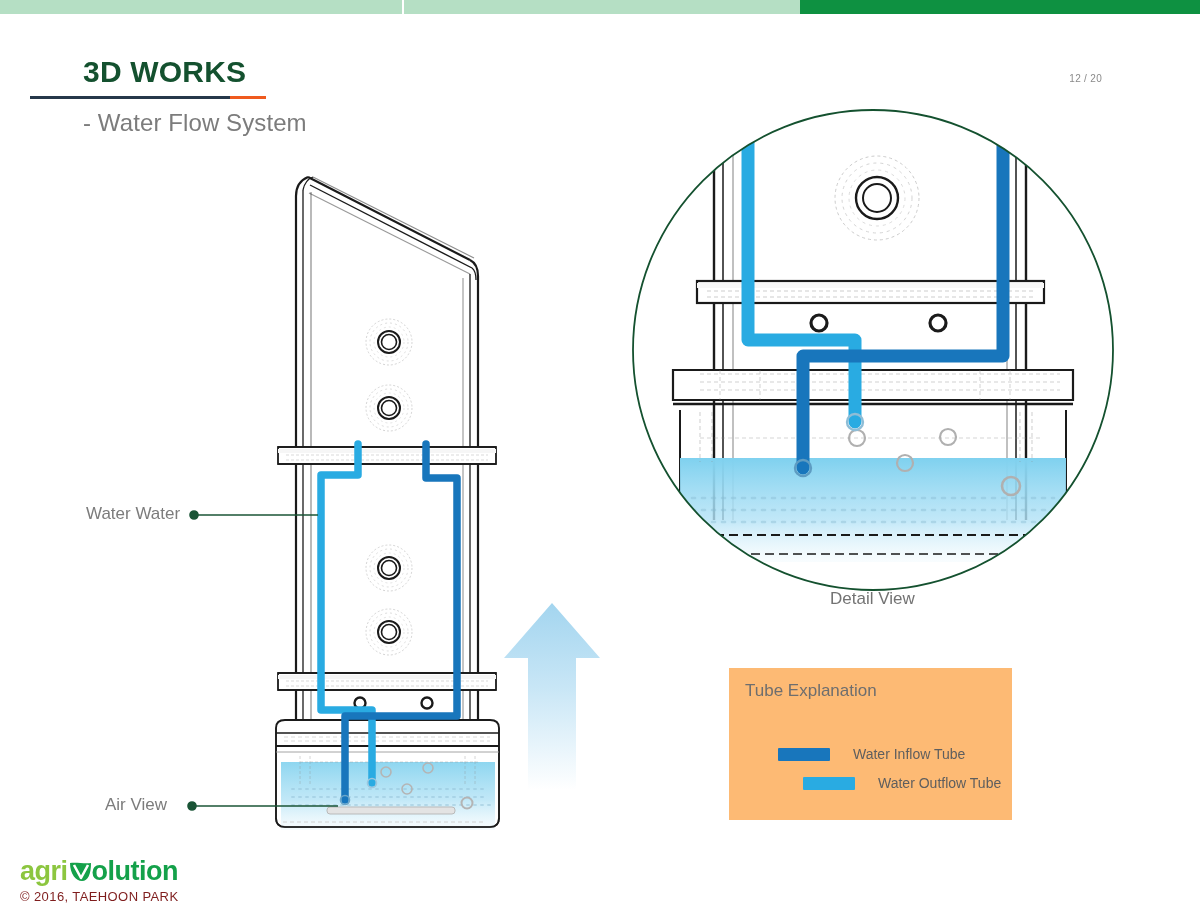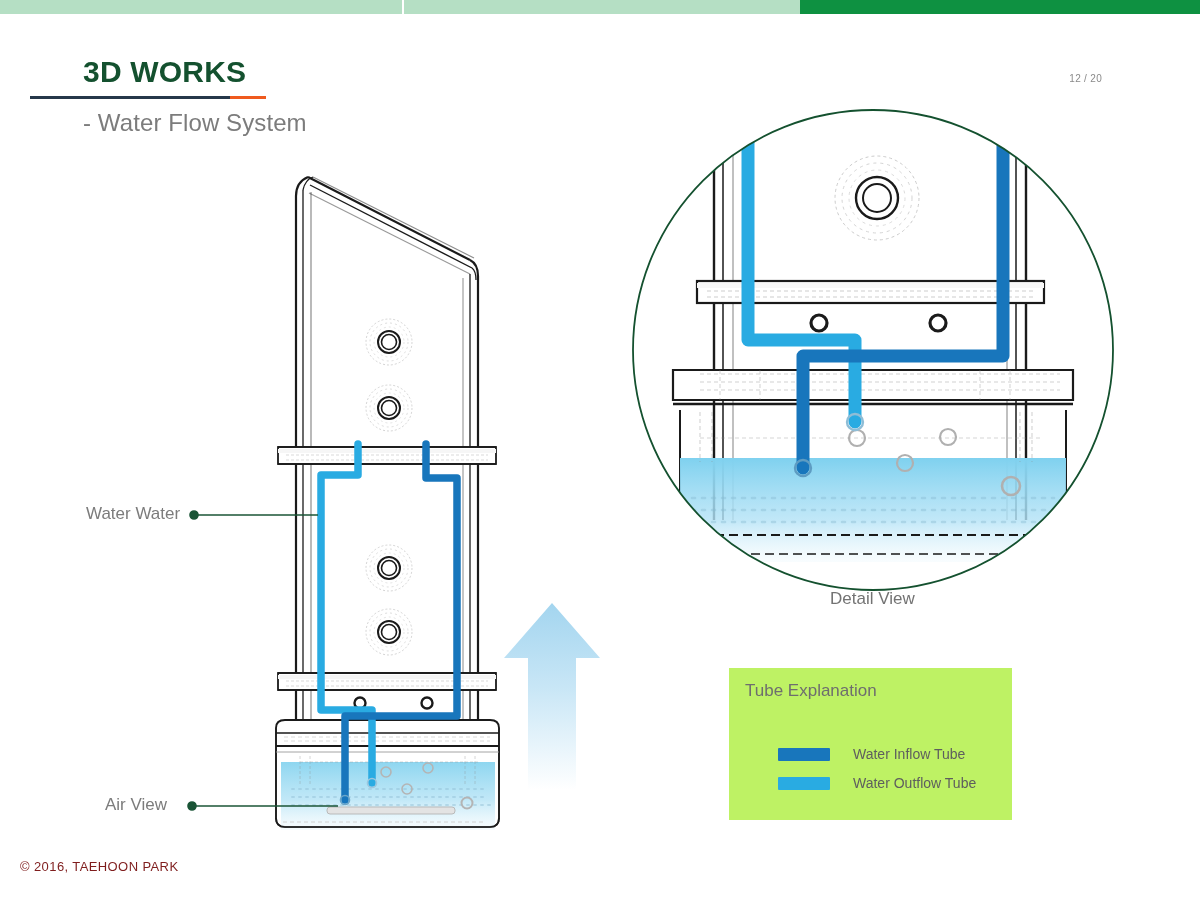--- a/index.html
+++ b/index.html
@@ -49,29 +49,29 @@
   .callout-label {
     position: absolute; font-size: 17px; color: #7c7c7c; white-space: nowrap;
   }
   .callout-water { left: 86px; top: 504px; }
   .callout-pump  { left: 105px; top: 795px; }
 
   
   .legend {
     position: absolute; left: 729px; top: 668px;
     width: 283px; height: 152px;
-    background: #bef264;
+    background: #fdba74;
   }
   .legend-title {
     position: absolute; left: 16px; top: 13px;
     font-size: 17px; color: #6e6e6e;
   }
   .legend-row { position: absolute; left: 49px; display: flex; align-items: center; }
   .legend-row-1 { top: 70px; margin-top: 8px; }
-  .legend-row-2 { top: 107px; }
+  .legend-row-2 { top: 107px; margin-left: 25px; }
   .legend-swatch { width: 52px; height: 13px; border-radius: 1px; }
   .legend-text { margin-left: 23px; font-size: 14px; color: #5e5e5e; white-space: nowrap; }
 
   
   .detail-caption {
     position: absolute; left: 830px; top: 548px;
     font-size: 17px; color: #737373; white-space: nowrap; margin-top: 41px;
   }
 
   svg { display: block; }
@@ -345,16 +345,20 @@
       <span class="legend-swatch" style="background:#1876bc"></span>
       <span class="legend-text">Water Inflow Tube</span>
     </div>
     <div class="legend-row legend-row-2">
       <span class="legend-swatch" style="background:#29abe2"></span>
       <span class="legend-text">Water Outflow Tube</span>
     </div>
   </div>
 
   <div class="logo-wrap">
+    <div class="logo-text"><span class="lg-a">agri</span><span class="logo-leaf"><svg width="26" height="26" viewBox="0 0 26 26">
+        <path d="M3 5 C3 16, 9 23, 15 23 C21 23, 24 16, 24 5 C18 6, 9 4, 3 5 Z" fill="#14a14a"></path>
+        <path d="M7 7 L14 20 L21 7" fill="none" stroke="#ffffff" stroke-width="2.6" stroke-linejoin="round"></path>
+      </svg></span><span class="lg-b">olution</span></div>
     <div class="copyright">© 2016, TAEHOON PARK</div>
   </div>
 
 </div>
 
 </body></html>

